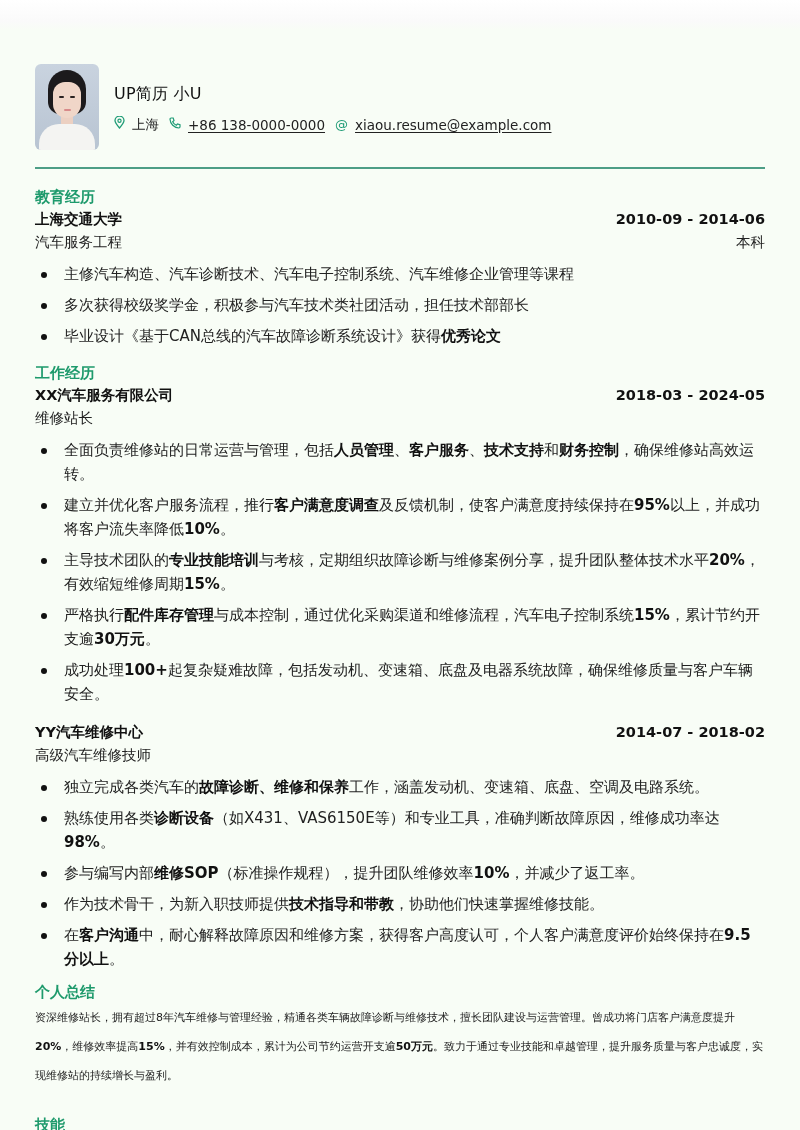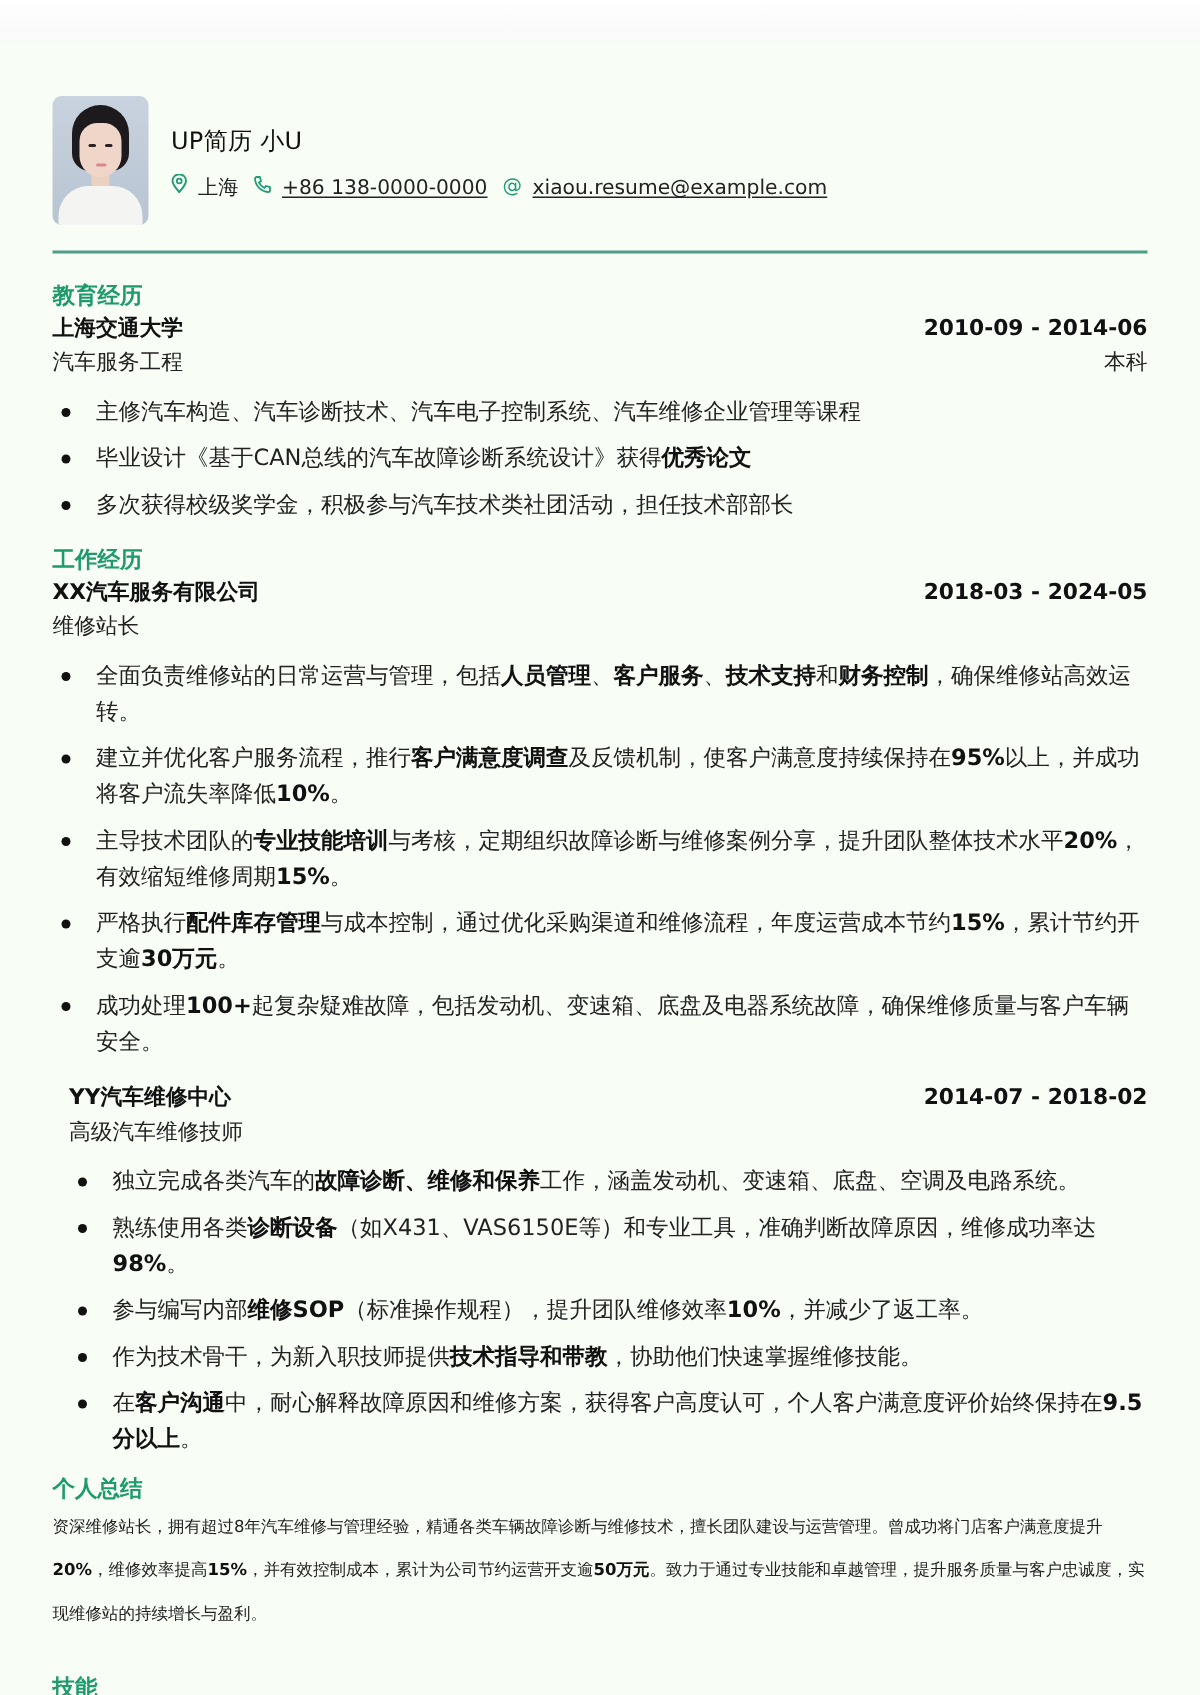--- a/index.html
+++ b/index.html
@@ -122,44 +122,44 @@
       <div class="row bold">
         <span>上海交通大学</span>
         <span>2010-09 - 2014-06</span>
       </div>
       <div class="row sub">
         <span>汽车服务工程</span>
         <span>本科</span>
       </div>
       <ul class="bullets">
           <li><span>主修汽车构造、汽车诊断技术、汽车电子控制系统、汽车维修企业管理等课程</span></li>
+          <li><span>多次获得校级奖学金，积极参与汽车技术类社团活动，担任技术部部长</span></li>
           <li><span>毕业设计《基于CAN总线的汽车故障诊断系统设计》获得</span><b>优秀论文</b></li>
-          <li><span>多次获得校级奖学金，积极参与汽车技术类社团活动，担任技术部部长</span></li>
         </ul>
     </section>
 
     <section style="margin-top:14px;">
       <div class="sec-title">工作经历</div>
       <div>
         <div class="row bold">
           <span>XX汽车服务有限公司</span>
           <span>2018-03 - 2024-05</span>
         </div>
         <div class="row sub">
           <span>维修站长</span>
         </div>
         <ul class="bullets">
             <li><span>全面负责维修站的日常运营与管理，包括</span><b>人员管理</b><span>、</span><b>客户服务</b><span>、</span><b>技术支持</b><span>和</span><b>财务控制</b><span>，确保维修站高效运转。</span></li>
             <li><span>建立并优化客户服务流程，推行</span><b>客户满意度调查</b><span>及反馈机制，使客户满意度持续保持在</span><b>95%</b><span>以上，并成功将客户流失率降低</span><b>10%</b><span>。</span></li>
             <li><span>主导技术团队的</span><b>专业技能培训</b><span>与考核，定期组织故障诊断与维修案例分享，提升团队整体技术水平</span><b>20%</b><span>，有效缩短维修周期</span><b>15%</b><span>。</span></li>
-            <li><span>严格执行</span><b>配件库存管理</b><span>与成本控制，通过优化采购渠道和维修流程，年度运营成本节约</span><b>15%</b><span>，累计节约开支逾</span><b>30万元</b><span>。</span></li>
+            <li><span>严格执行</span><b>配件库存管理</b><span>与成本控制，通过优化采购渠道和维修流程，汽车电子控制系统</span><b>15%</b><span>，累计节约开支逾</span><b>30万元</b><span>。</span></li>
             <li><span>成功处理</span><b>100+</b><span>起复杂疑难故障，包括发动机、变速箱、底盘及电器系统故障，确保维修质量与客户车辆安全。</span></li>
           </ul>
       </div>
-      <div style="margin-top:15px;margin-left:11px;">
+      <div style="margin-top:15px;">
         <div class="row bold">
           <span>YY汽车维修中心</span>
           <span>2014-07 - 2018-02</span>
         </div>
         <div class="row sub">
           <span>高级汽车维修技师</span>
         </div>
         <ul class="bullets">
             <li><span>独立完成各类汽车的</span><b>故障诊断、维修和保养</b><span>工作，涵盖发动机、变速箱、底盘、空调及电路系统。</span></li>
             <li><span>熟练使用各类</span><b>诊断设备</b><span>（如X431、VAS6150E等）和专业工具，准确判断故障原因，维修成功率达</span><b>98%</b><span>。</span></li>

